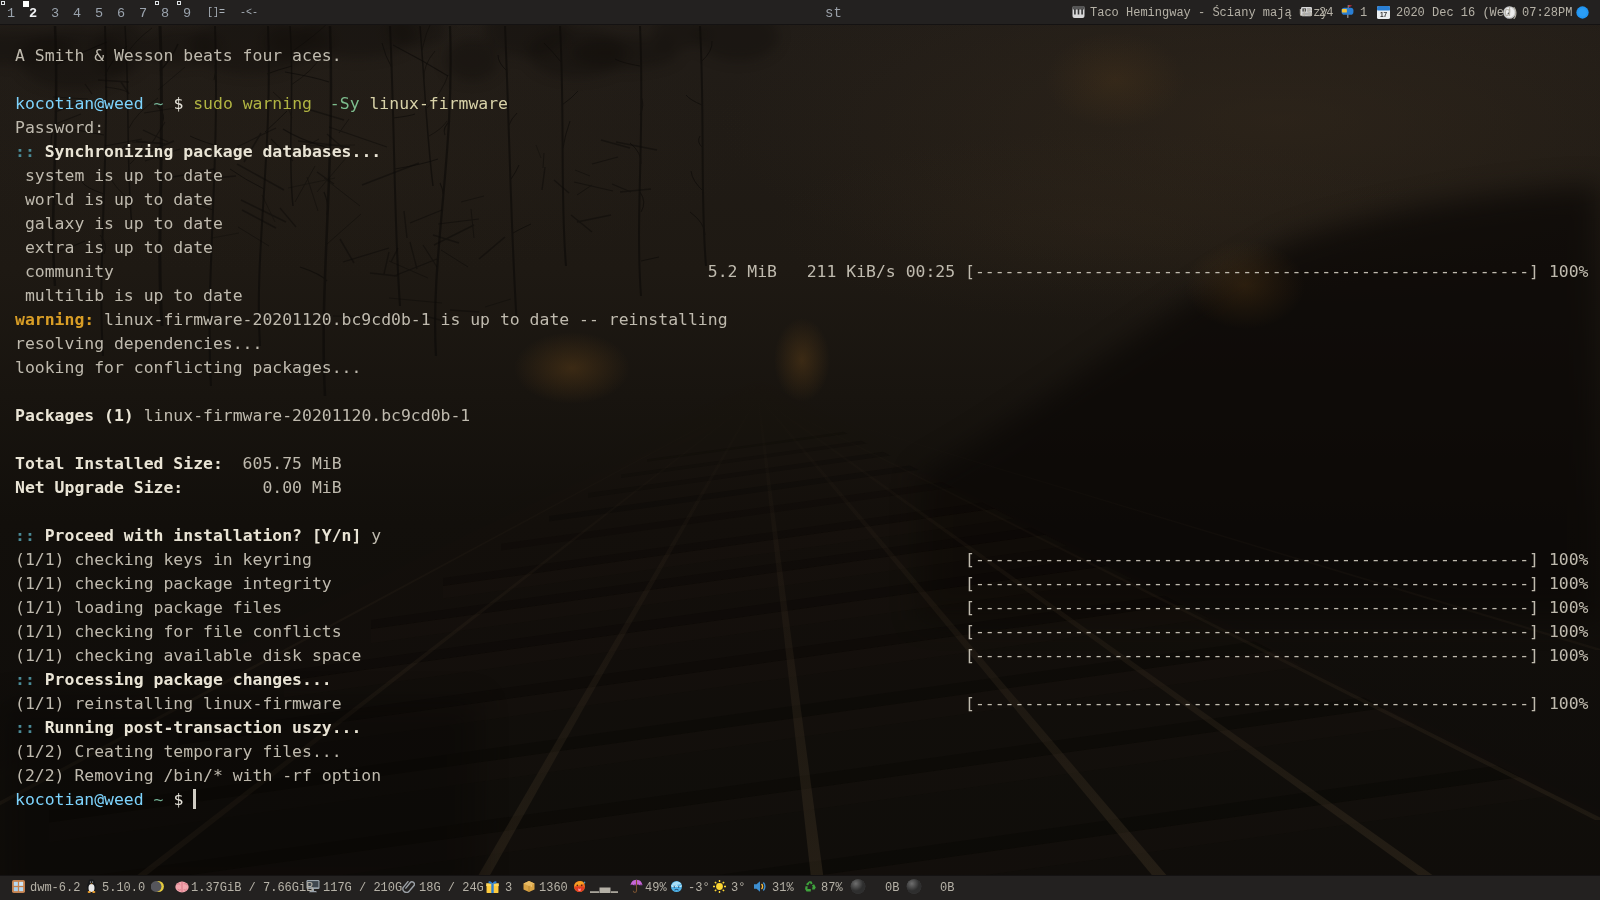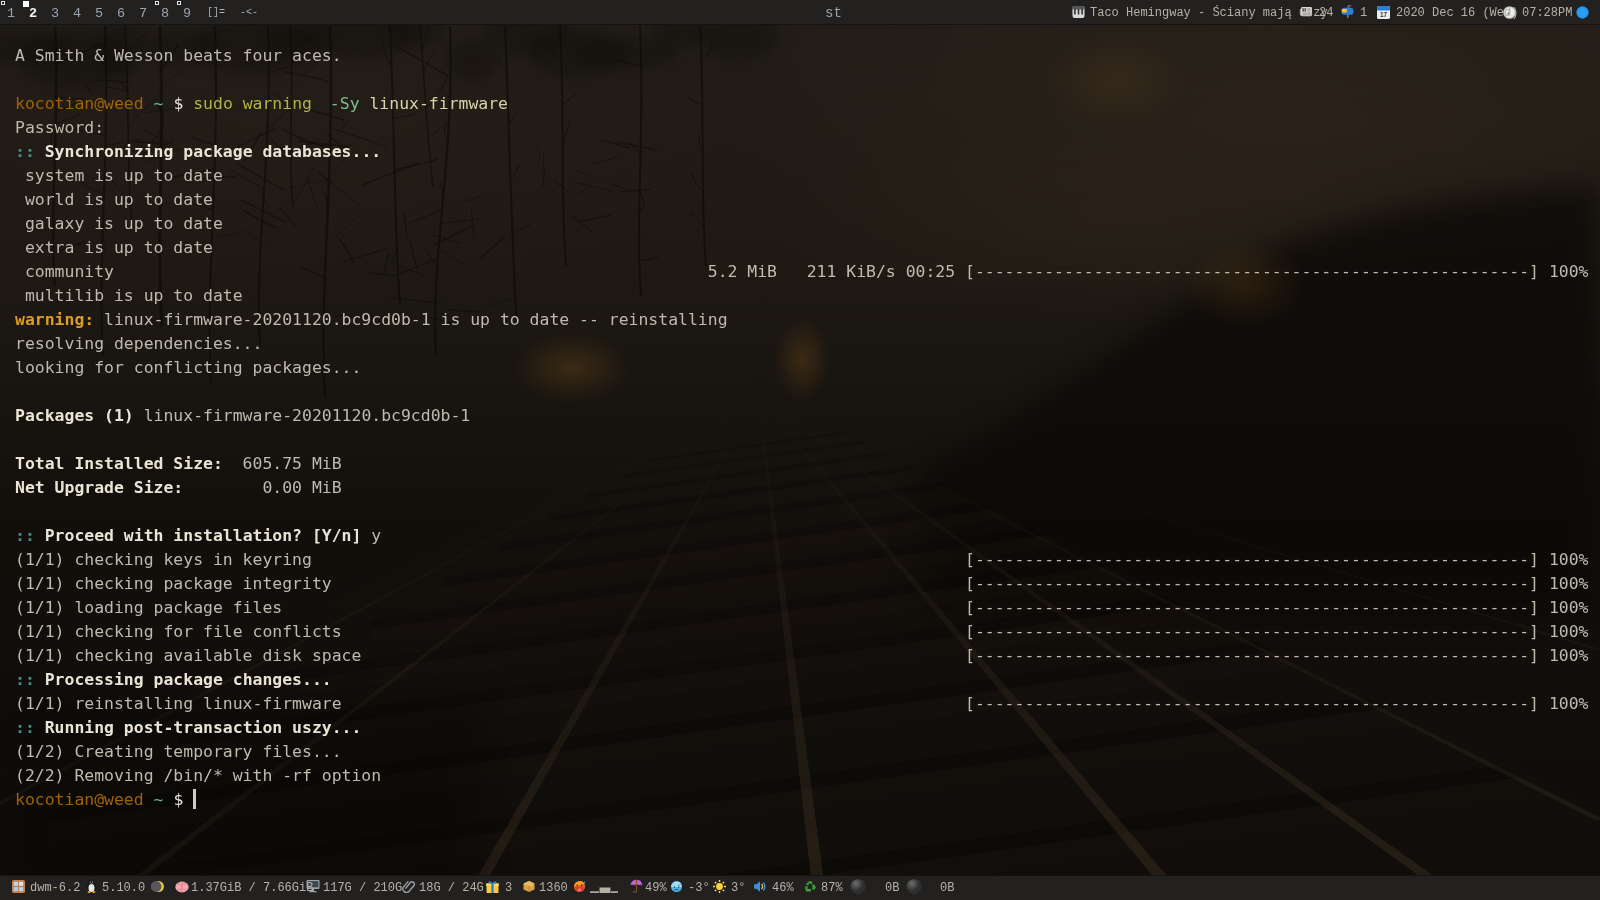--- a/index.html
+++ b/index.html
@@ -11,21 +11,21 @@
 .sq { position:absolute; top:1px; width:4px; height:4px; border:1px solid #dfe3e6; }
 .sq.fill { width:6px; height:6px; background:#fff; border:0; }
 #lt { position:absolute; left:207px; top:7px; font-size:10px; line-height:12px; color:#a8b0b8; }
 #lt2 { position:absolute; left:240px; top:7px; font-size:10px; line-height:12px; color:#a8b0b8; }
 #st { position:absolute; left:784px; top:7px; font-size:14px; line-height:12px; color:#9aa0a8;margin-left:41px; }
 .bt { position:absolute; top:7px; font-size:12px; line-height:12px; color:#b5b1a6; white-space:pre; }
 #term { position:absolute; left:15px; top:44px; z-index:2; font-size:16.45px; line-height:24px; color:#bfbaae; white-space:pre; }
 #term .b { color:#e9e4d5; font-weight:bold; }
 #term .blu { color:#4a8a96; font-weight:bold; }
 #term .warn { color:#d99e26; font-weight:bold; }
-#term .dim { color:#a16207; }
+#term .dim { color:#7dd3fc; }
 #term .aq { color:#74b396; }
 #term .wh { color:#e6e3da; }
 #term .grn { color:#b1b442; }
 #term .teal { color:#7dbd8e;margin-left:8px; }
 #term .khaki { color:#d8d2a8;margin-top:8px; }
 #cursor { position:absolute; left:193px; top:789px; width:2.5px; height:20px; background:#d0cdc4; z-index:3; }
 </style></head>
 <body>
 <div id="wrap">
 <svg width="1600" height="900" viewBox="0 0 1600 900" style="position:absolute;left:0;top:0">
@@ -523,17 +523,17 @@
 <div class="bt" style="left:30px;top:882px">dwm-6.2</div>
       <div class="bt" style="left:102px;top:882px">5.10.0</div>
       <div class="bt" style="left:191px;top:882px">1.37GiB / 7.66GiB</div>
       <div class="bt" style="left:323px;top:882px">117G / 210G</div>
       <div class="bt" style="left:419px;top:882px">18G / 24G</div>
       <div class="bt" style="left:505px;top:882px">3</div>
       <div class="bt" style="left:539px;top:882px">1360</div>
       <div class="bt" style="left:645px;top:882px">49%</div>
       <div class="bt" style="left:688px;top:882px">-3°</div>
       <div class="bt" style="left:731px;top:882px">3°</div>
-      <div class="bt" style="left:772px;top:882px">46%</div>
+      <div class="bt" style="left:772px;top:882px">31%</div>
       <div class="bt" style="left:821px;top:882px">87%</div>
       <div class="bt" style="left:885px;top:882px">0B</div>
       <div class="bt" style="left:940px;top:882px">0B</div>
 </div>
 </div>
 </body></html>

